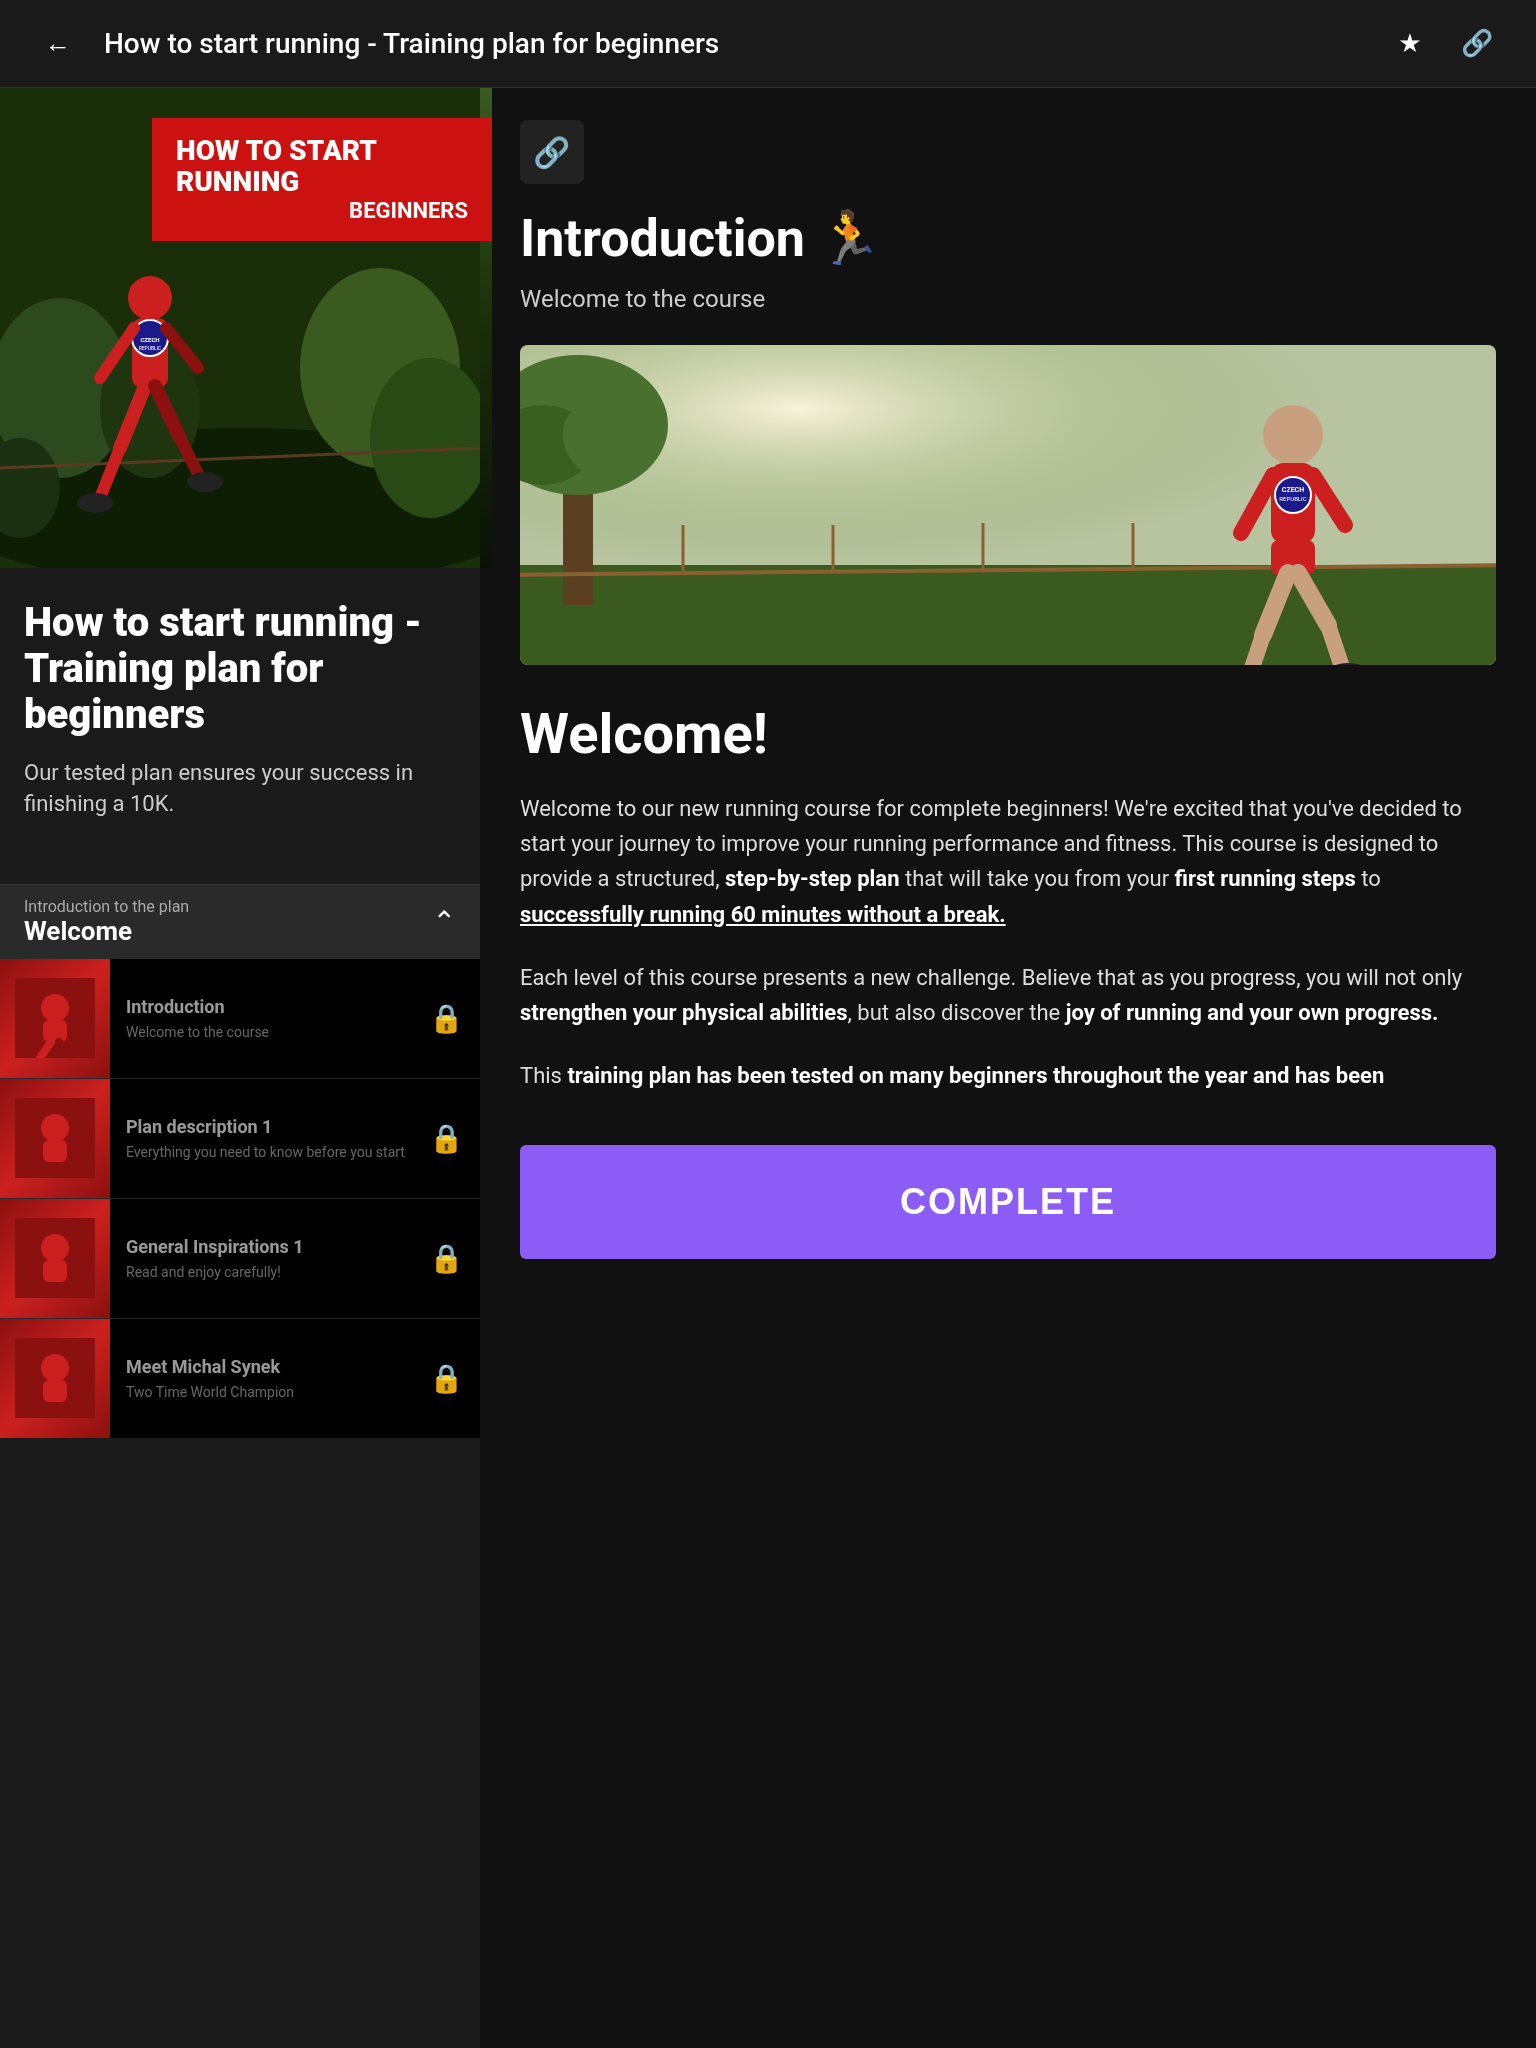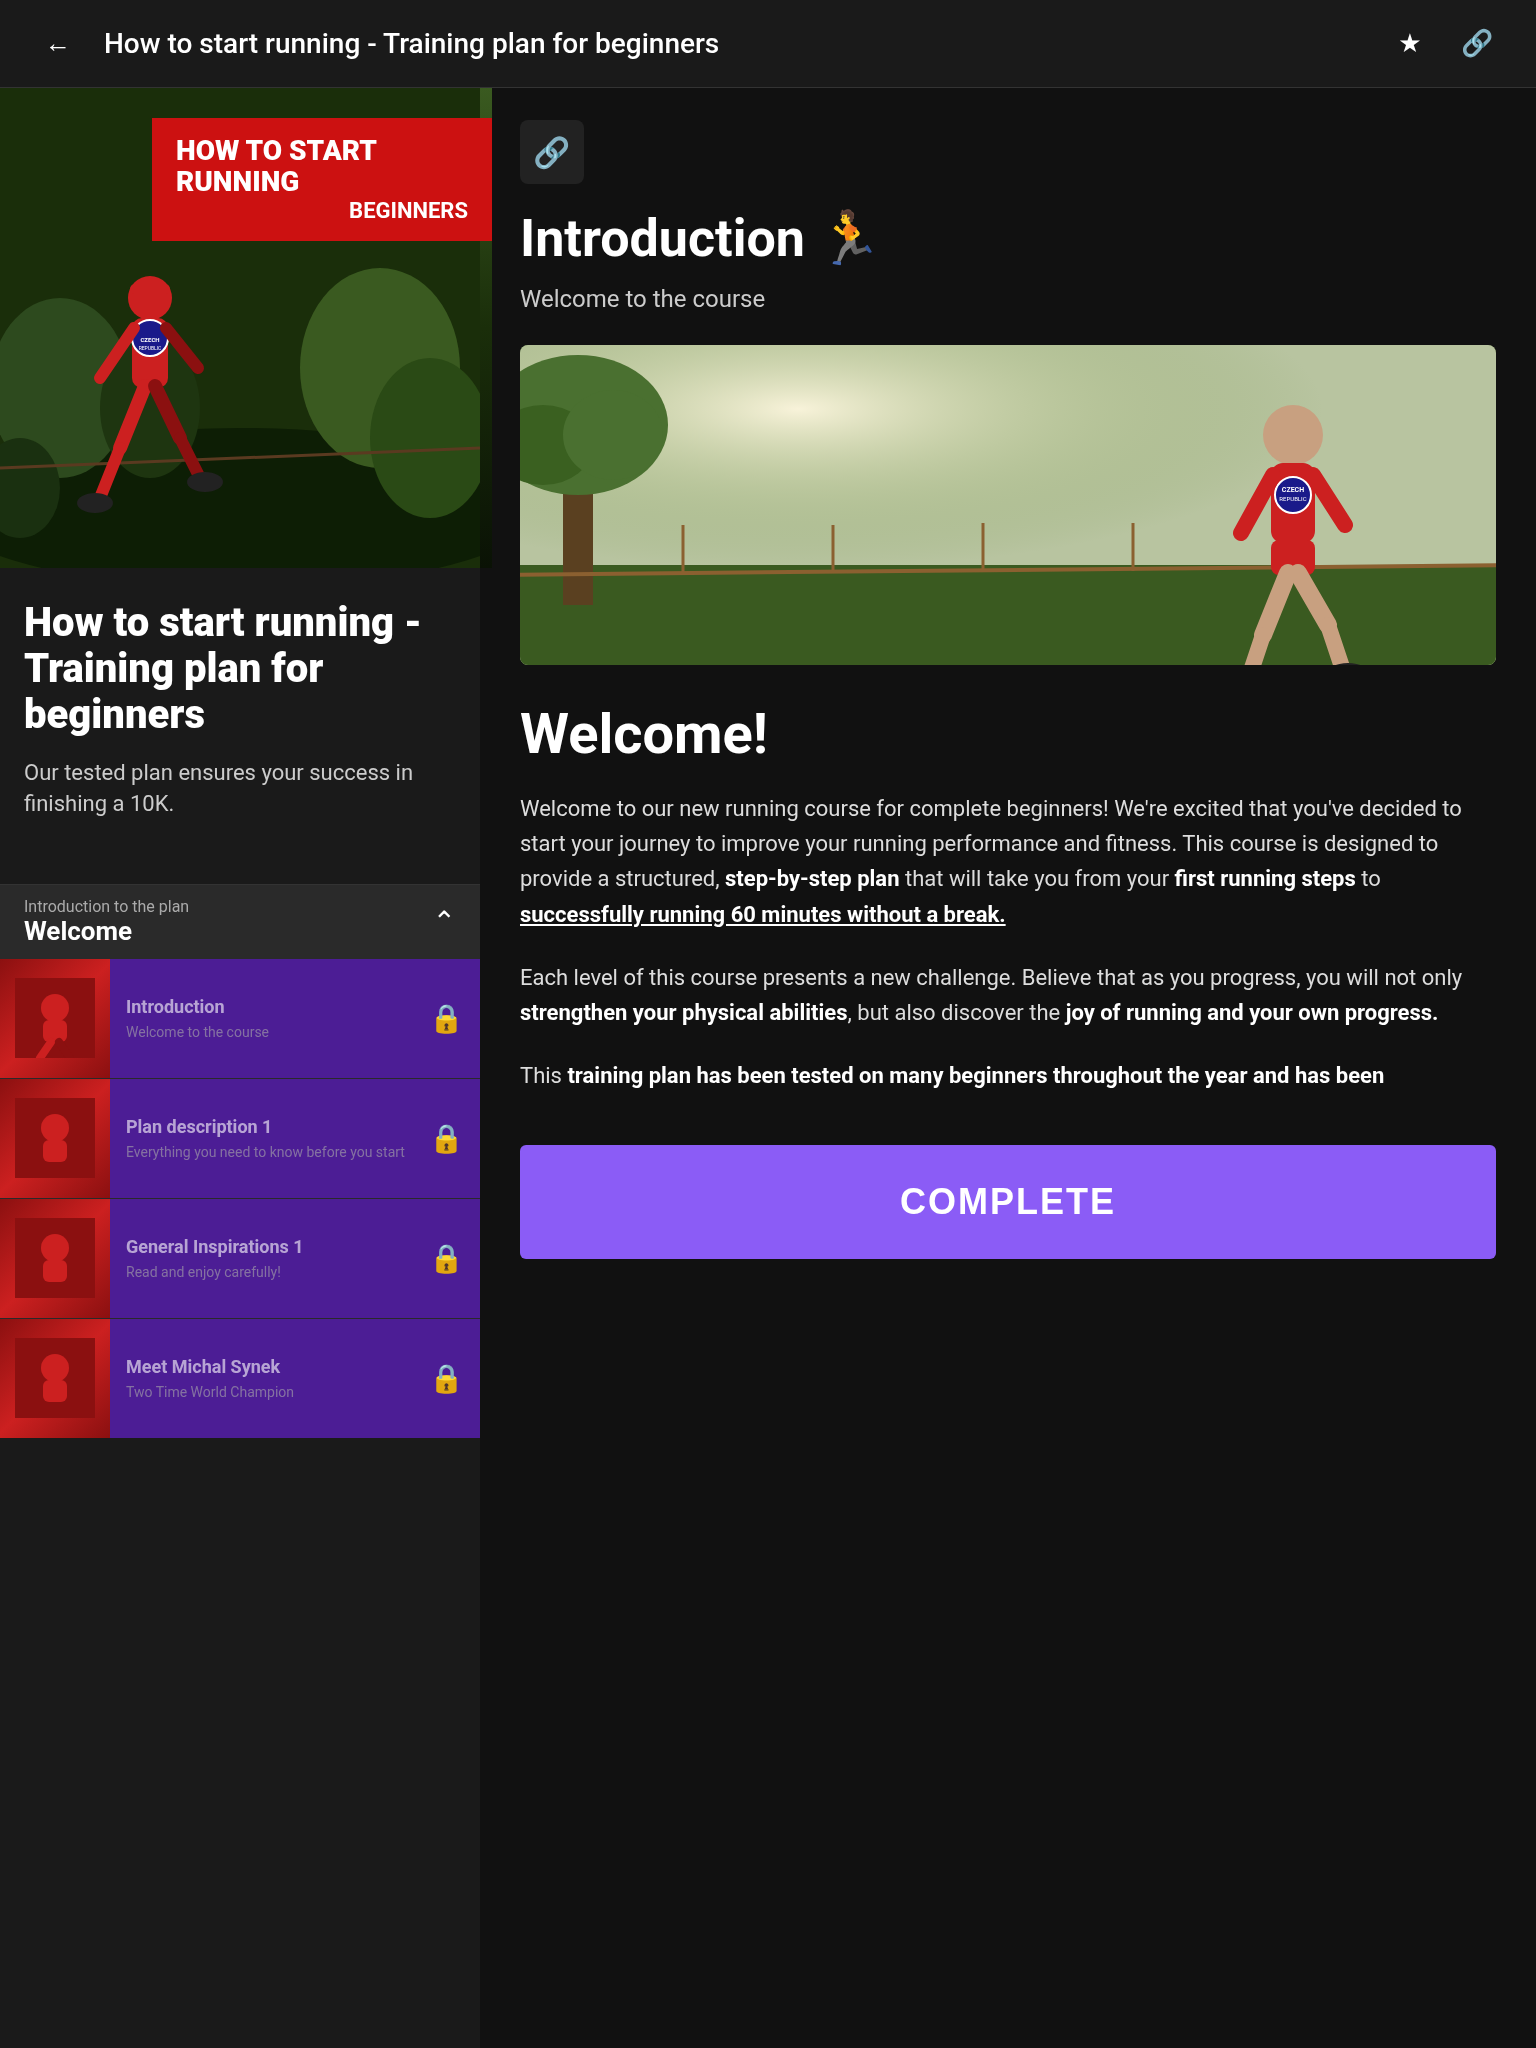--- a/index.html
+++ b/index.html
@@ -148,21 +148,21 @@
       font-size: 28px;
       color: #fff;
     }
 
     
     .lesson-item {
       display: flex;
       align-items: center;
       padding: 0;
       border-top: 1px solid #2a2a2a;
-      background: #4c1d95;
+      background: #000000;
       height: 120px;
       position: relative;
       overflow: hidden;
     }
     .lesson-thumb {
       width: 110px;
       height: 120px;
       flex-shrink: 0;
       background: #cc1111;
       display: flex;

